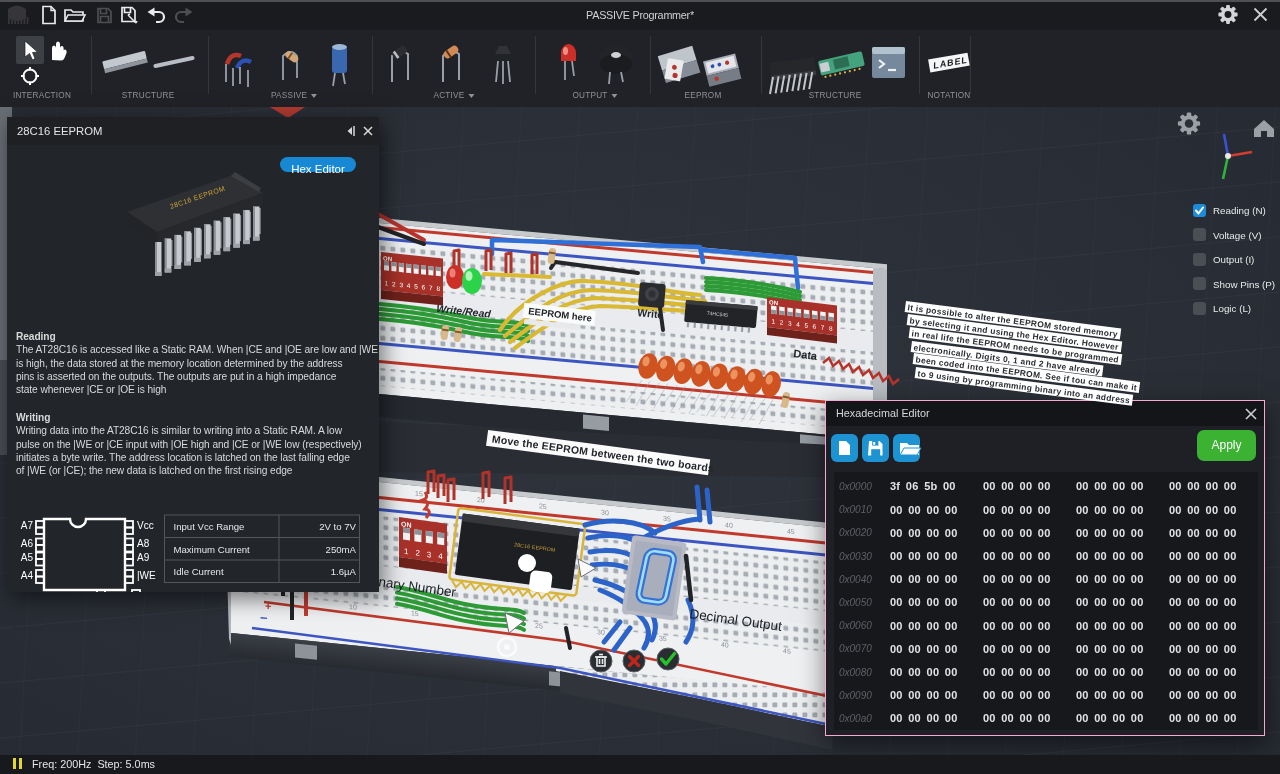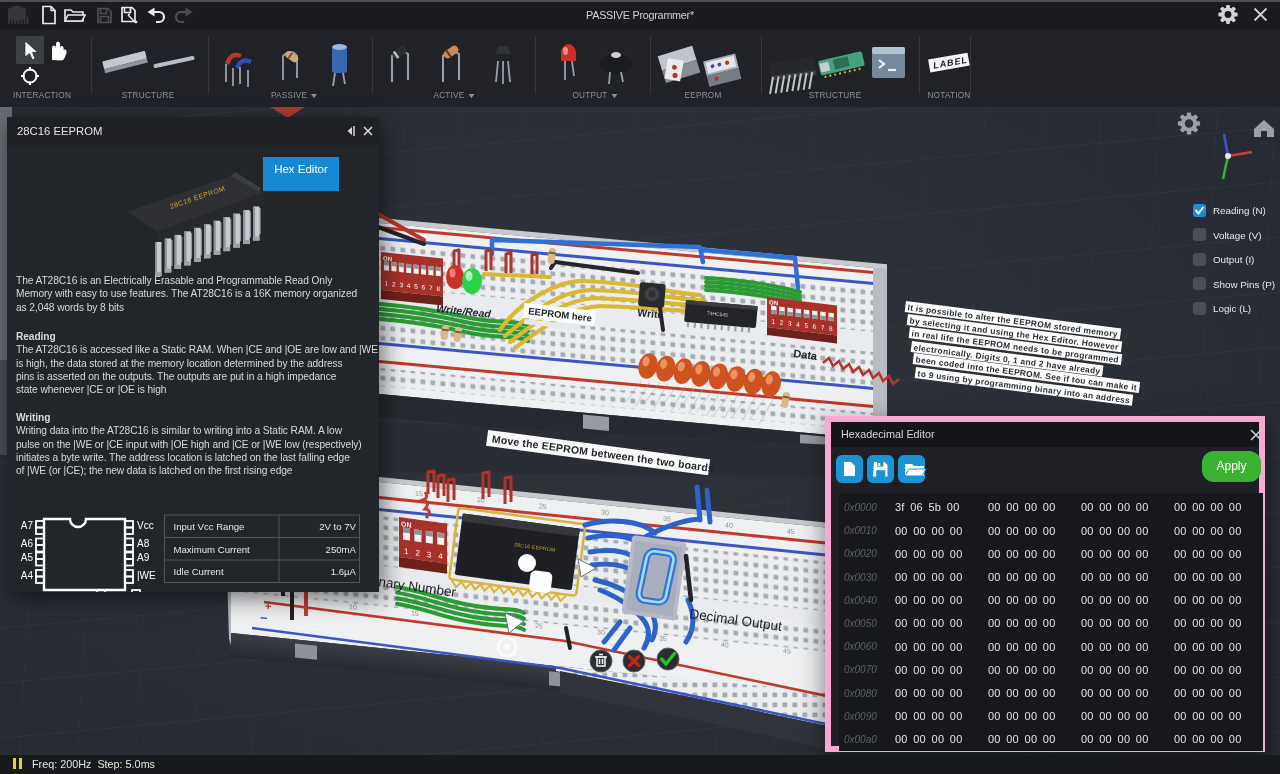--- a/index.html
+++ b/index.html
@@ -11,32 +11,32 @@
   #toolbar{left:0;top:30px;width:1280px;height:77px;background:#212227;}
   .tlabel{position:absolute;top:61px;font-size:8.2px;color:#8f9296;letter-spacing:.25px;white-space:nowrap;transform:translateX(-50%);text-align:right;}
   .tdiv{position:absolute;top:6px;height:58px;width:1px;background:#35363b;}
   .car{display:inline-block;width:0;height:0;border-left:3.5px solid transparent;border-right:3.5px solid transparent;border-top:4.5px solid #8f9296;margin-left:4px;}
   #viewport{left:0;top:107px;width:1280px;height:648px;
      background:radial-gradient(ellipse 900px 500px at 45% 45%, #2f333c 0%, #2b2f37 55%, #262a32 100%);}
   #lpanel{left:7px;top:117px;width:372px;height:475px;background:#22252a;box-shadow:4px 6px 22px rgba(0,0,0,.55);overflow:hidden;}
   #lpanel .hdr{position:absolute;left:0;top:0;width:100%;height:28px;background:#1e2023;}
   #lpanel .hdr .t{position:absolute;left:10px;top:8px;font-size:11.3px;color:#e2e3e4;}
   .ptext{position:absolute;left:9px;width:362px;font-size:10.2px;letter-spacing:-.08px;line-height:13.3px;color:#d8d9da;}
-  #hexbtn{position:absolute;left:256px;top:40px;width:76px;height:34px;background:#1789d4;border-radius:0;
+  #hexbtn{position:absolute;left:273px;top:40px;width:76px;height:15px;background:#1789d4;border-radius:12px;
           color:#fff;font-size:11.5px;text-align:center;line-height:25px;}
-  #hpanel{left:825px;top:416px;width:440px;height:336px;background:#1e2025;border:6px solid #f9a8d4;box-sizing:border-box;box-shadow:0 8px 24px rgba(0,0,0,.5);}
+  #hpanel{left:825px;top:400px;width:440px;height:336px;background:#1e2025;border:1px solid #f9a8d4;box-sizing:border-box;box-shadow:0 8px 24px rgba(0,0,0,.5);}
   #hpanel .hdr{position:absolute;left:0;top:0;width:100%;height:25px;background:#141518;}
   #hpanel .hdr .t{position:absolute;left:10px;top:6px;font-size:10.8px;color:#d6d7d9;}
   .hbtn{position:absolute;top:33px;width:27px;height:28px;background:#1d93d2;border-radius:6px;}
-  #applybtn{position:absolute;left:371px;top:29px;width:59px;height:31px;background:#3cb232;border-radius:12px;
+  #applybtn{position:absolute;left:371px;top:29px;width:59px;height:31px;background:#3cb232;border-radius:7px;
             color:#fff;font-size:12px;text-align:center;line-height:31px;}
   #hexgrid{position:absolute;left:8px;top:71px;width:424px;height:258px;background:#17181c;}
   .hr{position:absolute;left:0;width:100%;height:14px;font-size:11px;color:#e2e3e5;}
   .hr i{position:absolute;left:5px;top:.5px;font-size:10px;color:#5d6065;font-style:italic;}
-  .hr b{position:absolute;top:0;font-weight:normal;letter-spacing:.2px;word-spacing:2.4px;white-space:pre;}
+  .hr b{position:absolute;top:0;font-weight:bold;letter-spacing:.2px;word-spacing:2.4px;white-space:pre;}
   .cbrow{position:absolute;left:1193px;height:14px;}
   .cb{position:absolute;left:0;top:0;width:13px;height:13px;border-radius:3px;background:#4a4e55;}
   .cb.on{background:#1d8bd8;}
   .cbl{position:absolute;left:20px;top:1.5px;font-size:9.8px;color:#e8e9ea;white-space:nowrap;}
   #statusbar{left:0;top:755px;width:1280px;height:29px;background:#18191c;}
   #statusbar .tx{position:absolute;left:32px;top:3px;font-size:10.8px;color:#e4e5e7;}
   .pbar{position:absolute;top:3px;width:3.5px;height:11px;background:#e3d630;}
   .notel{position:absolute;background:#fff;color:#2a2d33;font-size:8.4px;font-weight:bold;
          white-space:nowrap;padding:.5px 2.5px;transform-origin:0 0;letter-spacing:.3px;}
 </style>
@@ -706,21 +706,20 @@
           <rect x="132.2" y="48.05" width="2" height="34" fill="#8d9196"></rect>
           <rect x="132.2" y="78.05" width="6.5" height="4" fill="#9ea2a7"></rect>
         </g>
         <g>
           <rect x="142.0" y="44.5" width="6.5" height="34" fill="#c6c9cd"></rect>
           <rect x="142.0" y="44.5" width="2" height="34" fill="#8d9196"></rect>
           <rect x="142.0" y="74.5" width="6.5" height="4" fill="#9ea2a7"></rect>
         </g>
       </g>
     </svg>
-<div class="ptext" style="top:157px">The AT28C16 is an Electrically Erasable and Programmable Read Only<br>Memory with easy to use features. The AT28C16 is a 16K memory organized<br>as 2,048 words by 8 bits</div>
 <div class="ptext" style="top:213px"><b>Reading</b><br>The AT28C16 is accessed like a Static RAM. When |CE and |OE are low and |WE<br>is high, the data stored at the memory location determined by the address<br>pins is asserted on the outputs. The outputs are put in a high impedance<br>state whenever |CE or |OE is high</div>
 <div class="ptext" style="top:294px"><b>Writing</b><br>Writing data into the AT28C16 is similar to writing into a Static RAM. A low<br>pulse on the |WE or |CE input with |OE high and |CE or |WE low (respectively)<br>initiates a byte write. The address location is latched on the last falling edge<br>of |WE (or |CE); the new data is latched on the first rising edge</div>
 <svg width="372" height="120" style="position:absolute;left:0;top:395px">
       <path d="M37,7 h26 a8,8 0 0 0 16,0 h39 v71 h-81 z" fill="none" stroke="#fff" stroke-width="2.4"></path>
       <g fill="none" stroke="#fff" stroke-width="1.8">
         <rect x="29" y="9" width="8" height="6.5"></rect>
         <rect x="29" y="15.5" width="8" height="6.5"></rect>
       </g>
       <g fill="none" stroke="#fff" stroke-width="1.8">
         <rect x="118" y="9" width="8" height="6.5"></rect>

